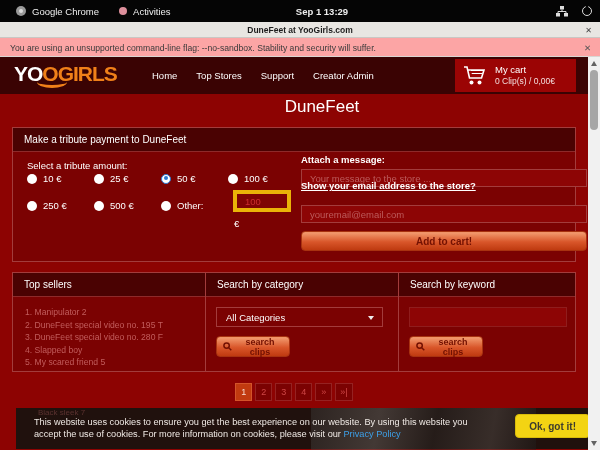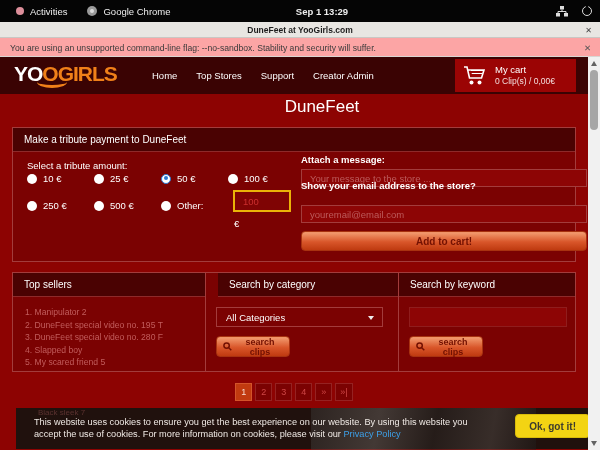--- a/index.html
+++ b/index.html
@@ -53,33 +53,33 @@
 
   .tribute{left:12px;top:70px;width:564px;height:135px;}
   .lbl{position:absolute;color:#fff;font-size:9.5px;}
   .blbl{font-weight:bold;}
   .radios{position:absolute;left:14px;top:45px;display:grid;grid-template-columns:67px 67px 67px 80px;row-gap:16px;}
   .radio-opt{display:flex;align-items:center;gap:6px;cursor:pointer;}
   .radio{width:10px;height:10px;border-radius:50%;background:#fff;flex:0 0 auto;position:relative;}
   .radio.checked{background:#fff;border:1.5px solid #2b7bd4;}
   .radio.checked::after{content:"";position:absolute;left:1.5px;top:1.5px;width:4px;height:4px;border-radius:50%;background:#2b7bd4;}
   .radio-label{color:#fff;font-size:9.5px;white-space:nowrap;}
-  .other-input{position:absolute;left:220px;top:62px;width:58px;height:22px;background:#7f0404;border:2px solid #eab308;color:#cc2f2f;font-size:9.5px;padding:0 8px;outline:none;}
+  .other-input{position:absolute;left:220px;top:62px;width:58px;height:22px;background:#7f0404;border:4px solid #eab308;color:#cc2f2f;font-size:9.5px;padding:0 8px;outline:none;}
   .euro{position:absolute;left:221px;top:90px;color:#fff;font-size:9.5px;}
   .tinput{position:absolute;background:#8d0505;border:1px solid #a33c3c;color:#e9c9c9;font-size:9.5px;padding:0 8px;outline:none;}
   .tinput::placeholder{color:#bd5c5c;}
   .btn-grad{background:linear-gradient(#f09468 8%,#d9562a 55%,#bf3a10);border:1px solid #a83210;border-radius:4px;color:#731102;font-weight:bold;cursor:pointer;display:flex;align-items:center;justify-content:center;gap:5px;}
   .addcart{position:absolute;left:288px;top:103px;width:286px;height:20px;font-size:10px;}
 
   .p-sellers{left:12px;top:215px;width:211px;height:100px;}
   .sellers{margin:0;padding:9px 10px 0 12px;list-style:none;counter-reset:s;}
   .sellers li{color:#c25d5d;font-size:8.6px;line-height:12.5px;counter-increment:s;white-space:nowrap;}
   .sellers li::before{content:counter(s) ". ";}
 
-  .p-cat{left:205px;top:215px;width:210px;height:100px;padding-left:12px;}
+  .p-cat{left:205px;top:215px;width:210px;height:100px;}
   .select{position:absolute;left:10px;top:34px;width:167px;height:20px;background:#7b0202;border:1px solid #a33c3c;color:#fff;font-size:9.5px;display:flex;align-items:center;padding:0 9px;cursor:pointer;}
   .select .caret{position:absolute;right:8px;top:8px;width:0;height:0;border-left:3.5px solid transparent;border-right:3.5px solid transparent;border-top:4px solid #efecec;}
   .searchbtn{position:absolute;left:10px;top:63px;width:74px;height:21px;font-size:9px;}
 
   .p-key{left:398px;top:215px;width:178px;height:100px;}
   .kinput{left:10px;top:34px;width:158px;height:20px;position:absolute;background:#8d0505;border:1px solid #8f1d1d;color:#fff;font-size:9.5px;padding:0 8px;outline:none;}
 
   .pager{position:absolute;top:326px;left:0;width:588px;display:flex;justify-content:center;gap:3px;}
   .pagebtn{min-width:17px;height:18px;padding:0 4px;background:#7b0202;border:1px solid #952222;color:#cf4747;font-size:9px;display:flex;align-items:center;justify-content:center;cursor:pointer;}
   .pagebtn.active{background:#c13a10;border-color:#d4542a;color:#f6d9cf;}
@@ -102,26 +102,26 @@
   svg{display:block;}
 </style>
 </head>
 <body>
 
 <div class="screen">
 
   <div class="topbar">
     <div class="left">
       <div class="tb-item">
+        <span class="chrome-ico"></span>
+        <span>Google Chrome</span>
+      </div>
+      <div class="tb-item">
         <span class="dot-pink"></span>
         <span>Activities</span>
-      </div>
-      <div class="tb-item">
-        <span class="chrome-ico"></span>
-        <span>Google Chrome</span>
       </div>
     </div>
     <div class="clock">Sep 1 13:29</div>
     <div class="right">
       <span>
         <svg width="12" height="11" viewBox="0 0 12 11">
           <rect x="4" y="0" width="4" height="3.5" fill="#ddd"></rect>
           <rect x="0" y="7" width="4" height="3.5" fill="#ddd"></rect>
           <rect x="8" y="7" width="4" height="3.5" fill="#ddd"></rect>
           <path d="M6 3.5 V5.5 M2 7 V5.5 H10 V7" stroke="#ddd" stroke-width="1" fill="none"></path>
@@ -214,21 +214,21 @@
               <span class="radio"></span>
               <span class="radio-label">Other:</span>
             </label>
           </div>
 
         <input class="other-input" value="100" style="">
         <div class="euro">€</div>
 
         <div class="lbl blbl" style="left:288px;top:26px;">Attach a message:</div>
         <input class="tinput" style="left: 288px; top: 41px; width: 286px; height: 18px;" placeholder="Your message to the store ...">
-        <div class="lbl blbl" style="left:288px;top:52px;">Show your email address to the store?</div>
+        <div class="lbl blbl" style="left:288px;top:52px;text-decoration:underline;">Show your email address to the store?</div>
         <input class="tinput" style="left: 288px; top: 77px; width: 286px; height: 18px;" placeholder="youremail@email.com">
         <button class="btn-grad addcart">Add to cart!</button>
       </div>
 
       <div class="panel p-sellers">
         <div class="phead">Top sellers</div>
         <ol class="sellers">
 
         <li>Manipulator 2</li>
             <li>DuneFeet special video no. 195 T</li>

